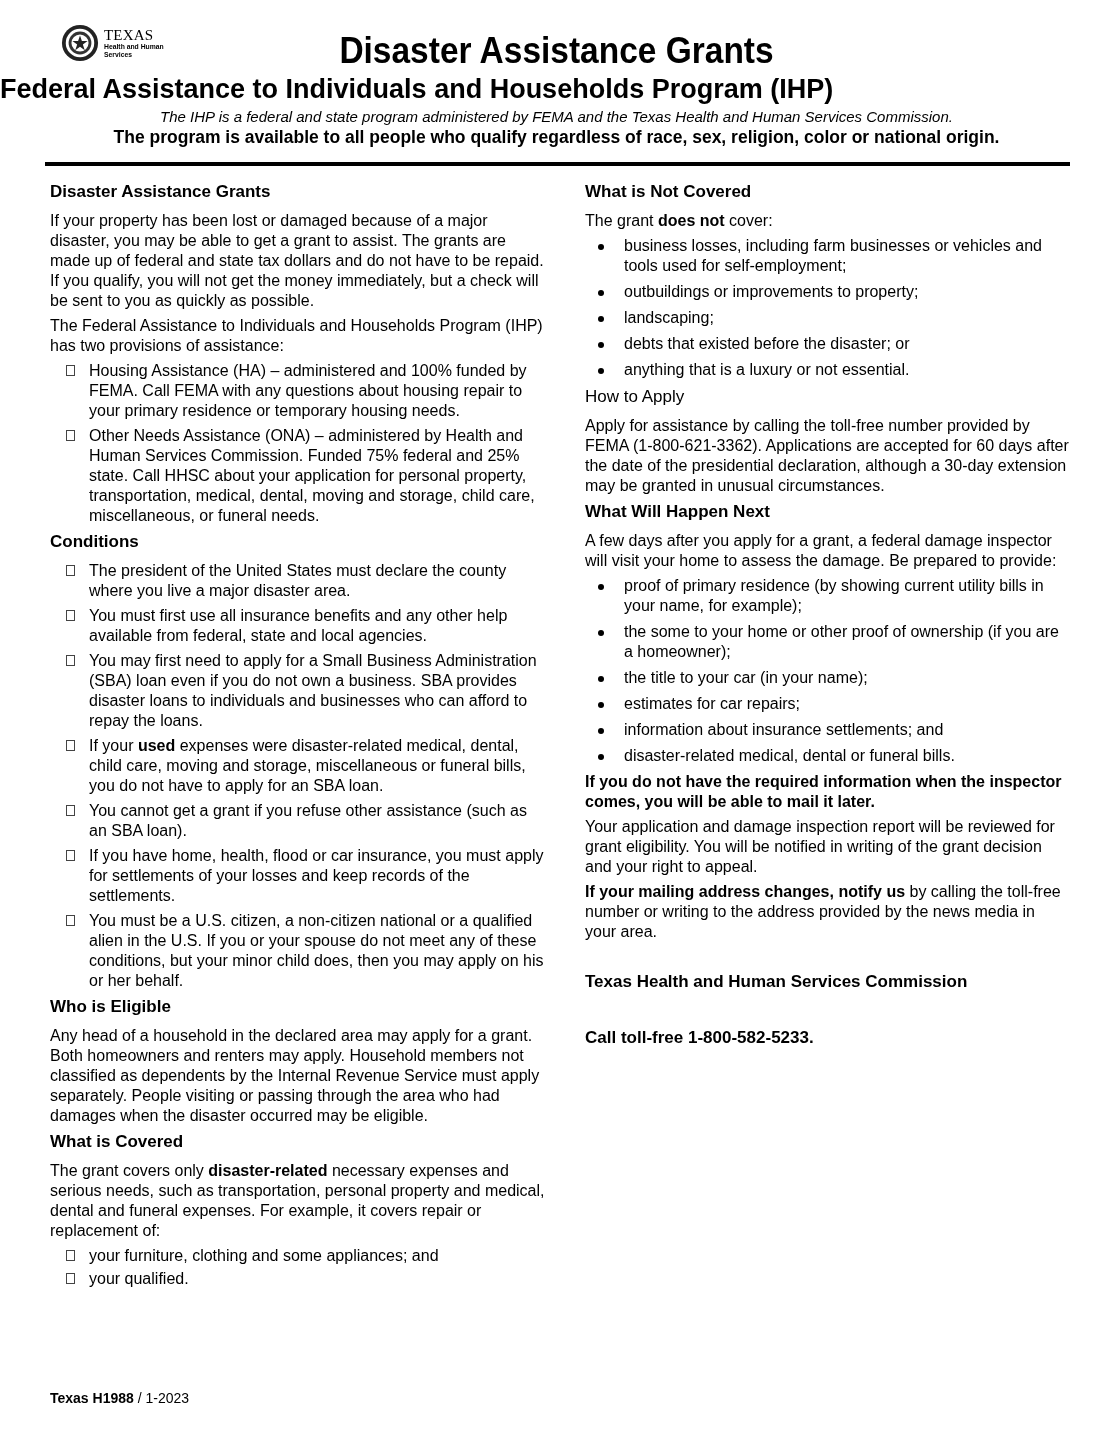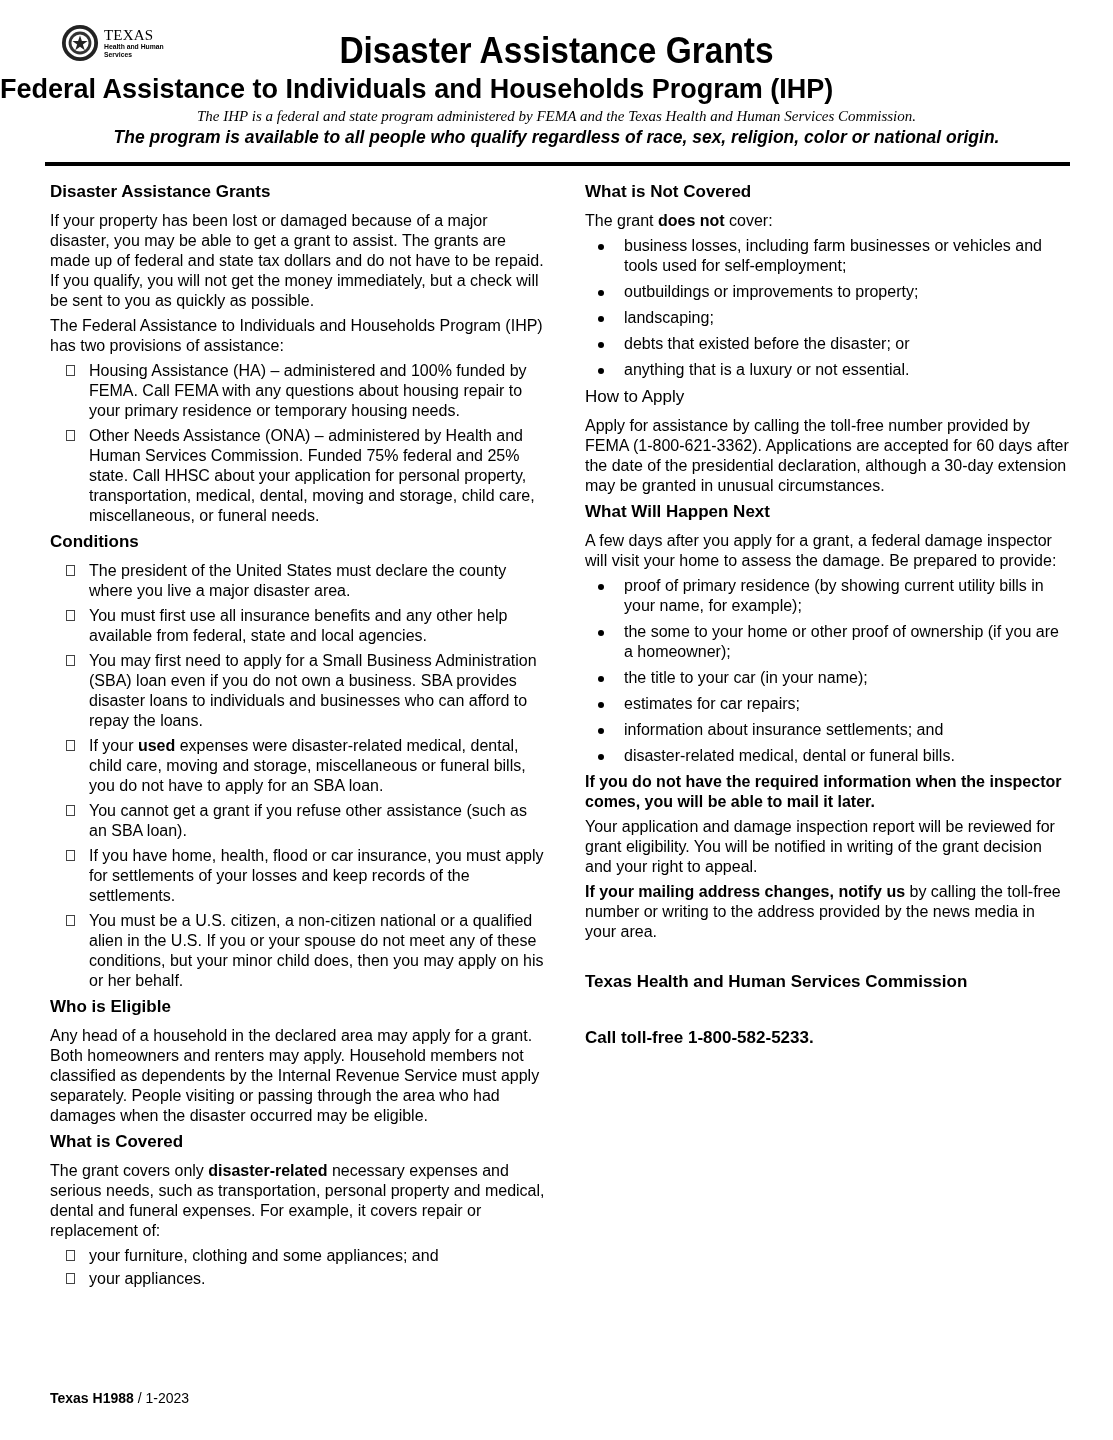--- a/index.html
+++ b/index.html
@@ -12,23 +12,23 @@
   .logo-text { margin-left: 5px; line-height: 1; }
   .logo-text .t1 { font-family: "Liberation Serif", serif; font-size: 15px; letter-spacing: 0.2px; display: block; }
   .logo-text .t2 { font-size: 8px; display: block; font-weight: bold; transform: scaleX(0.85); transform-origin: left; }
   .logo-text .t3 { font-size: 8px; display: block; font-weight: bold; transform: scaleX(0.85); transform-origin: left; }
 
   .title { position: absolute; left: 0; width: 1113px; text-align: center; top: 30px;
     font-size: 36px; font-weight: bold; transform: scaleX(0.93); }
   .subtitle { position: absolute; left: 0; width: 1113px; top: 74px;
     font-size: 27px; font-weight: bold; }
   .intro1 { position: absolute; left: 0; width: 1113px; text-align: center; top: 108px;
-    font-size: 15px; font-style: italic; font-family: Liberation Serif, serif; }
+    font-size: 15px; font-style: italic; }
   .intro2 { position: absolute; left: 0; width: 1113px; text-align: center; top: 127px;
-    font-size: 17.5px; font-style: italic; font-weight: bold; }
+    font-size: 17.5px; font-weight: bold; }
   .rule { position: absolute; left: 45px; width: 1025px; top: 162px; height: 4px; background: #000; }
 
   .col { position: absolute; top: 181px; font-size: 16px; line-height: 20px; }
   .col-left { left: 50px; width: 495px; }
   .col-right { left: 585px; width: 485px; }
   h2 { font-size: 17px; font-weight: bold; margin: 0 0 8px 0; line-height: 22px; }
   h2.plain { font-weight: normal; }
   p { margin: 0 0 5px 0; }
   ul { list-style: none; margin: 0 0 4px 0; padding: 0; }
   li { position: relative; padding-left: 39px; margin-bottom: 5px; }
@@ -90,21 +90,21 @@
   <section>
     <h2>Who is Eligible</h2>
     <p>Any head of a household in the declared area may apply for a grant. Both homeowners and renters may apply. Household members not classified as dependents by the Internal Revenue Service must apply separately. People visiting or passing through the area who had damages when the disaster occurred may be eligible.</p>
   </section>
 
   <section>
     <h2>What is Covered</h2>
     <p><span>The grant covers only </span><span class="bold">disaster-related</span><span> necessary expenses and serious needs, such as transportation, personal property and medical, dental and funeral expenses. For example, it covers repair or replacement of:</span></p>
     <ul>
       <li style="margin-bottom:3px"><span class="box"></span><span>your furniture, clothing and some appliances; and</span></li>
-      <li><span class="box"></span><span>your appliances.</span></li>
+      <li><span class="box"></span><span>your qualified.</span></li>
     </ul>
   </section>
 </div>
 
 <div class="form-id"><span class="bold">Texas H1988</span><span> / 1-2023</span></div>
 
 <div class="col col-right">
   <section>
     <h2>What is Not Covered</h2>
     <p><span>The grant </span><span class="bold">does not</span><span> cover:</span></p>

